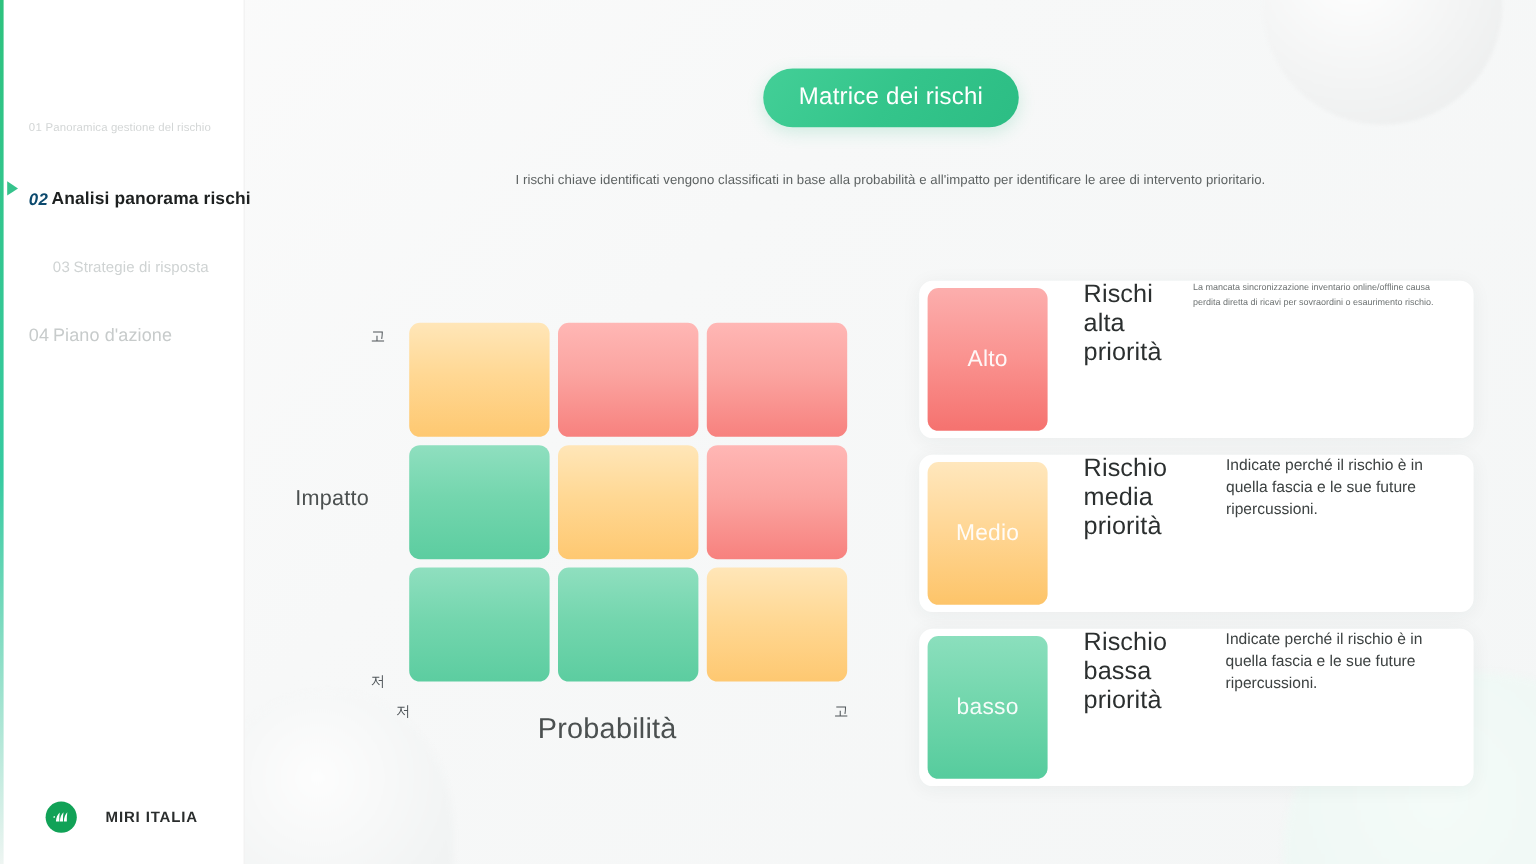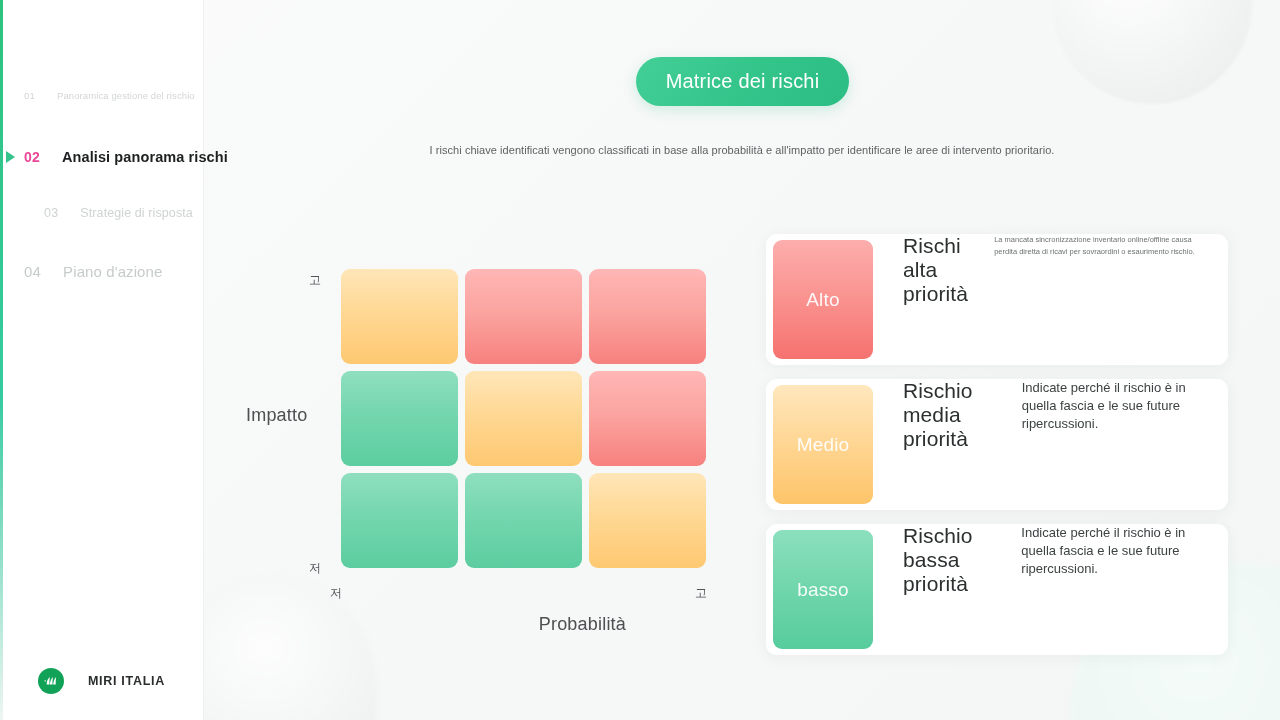--- a/index.html
+++ b/index.html
@@ -49,33 +49,33 @@
     z-index:3;
   }
   .accent-rail {
     position:absolute; left:0; top:0;
     width:3px; height:720px;
     background:linear-gradient(180deg,#2ec27e 0%,#36caa0 55%,#eef5f2 100%);
   }
   .nav { position:absolute; left:0; top:78px; width:204px; }
   .nav-item {
     position:relative;
-    display:flex; align-items:center; gap:22px;
+    display:flex; align-items:flex-end; gap:3px;
     padding:0 10px 0 24px;
     height:34px;
     white-space:nowrap;
   }
   .nav-num { font-size:12.5px; color:#c9cdcd; letter-spacing:.2px; }
   .nav-label { font-size:12.5px; color:#c9cdcd; letter-spacing:.1px; }
 
   .nav-item.i0 { margin-bottom:28px; }
   .nav-item.i0 .nav-num, .nav-item.i0 .nav-label { font-size:9.5px; color:#d3d6d6; }
 
   .nav-item.active { margin-bottom:22px; }
-  .nav-item.active .nav-num { font-size:14px; color:#ec4899; font-weight:600; }
+  .nav-item.active .nav-num { font-size:14px; color:#0c4a6e; font-weight:600;font-style:italic; }
   .nav-item.active .nav-label { font-size:14.5px; color:#1d2020; font-weight:600; }
   .nav-arrow {
     position:absolute; left:6px; top:50%; transform:translateY(-50%);
     width:0; height:0;
     border-left:9px solid #35c38c;
     border-top:6px solid transparent;
     border-bottom:6px solid transparent;
   }
 
   .nav-item.i2 { margin-bottom:24px;padding-left:44px; }
@@ -130,23 +130,23 @@
   }
   .axis-x-low {
     position:absolute; left:84px; top:330px;
     font-size:12px; color:#50565a;
   }
   .axis-x-high {
     position:absolute; left:449px; top:330px;
     font-size:12px; color:#50565a;
   }
   .axis-x-label {
-    position:absolute; left:140px; top:359px;
-    width:240px; text-align:right;
-    font-size:18px; color:#4b5050; letter-spacing:.2px;
+    position:absolute; left:140px; top:339px;
+    width:240px; text-align:center;
+    font-size:24px; color:#4b5050; letter-spacing:.2px;
   }
 
   .grid {
     position:absolute; left:95px; top:14px;
     display:grid;
     grid-template-columns:repeat(3,117px);
     grid-template-rows:repeat(3,95px);
     gap:7px;
   }
   .cell { border-radius:9px; }

